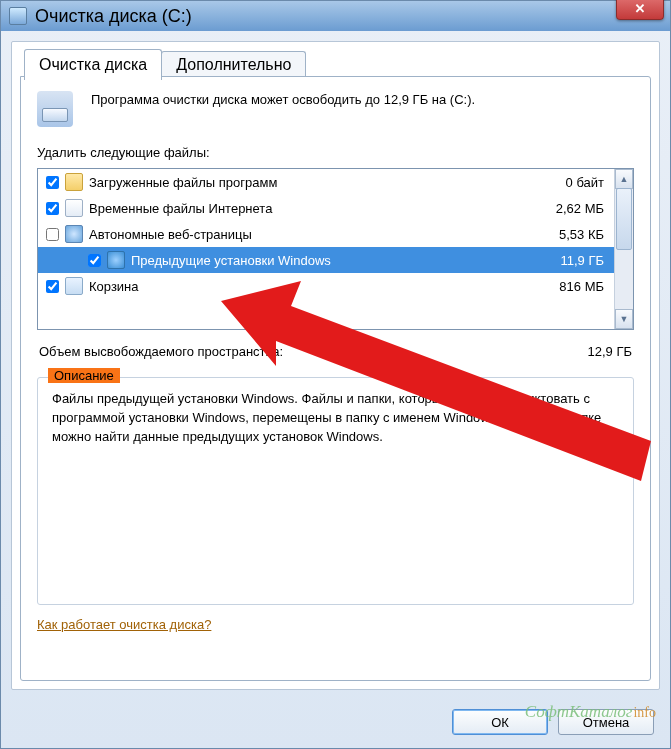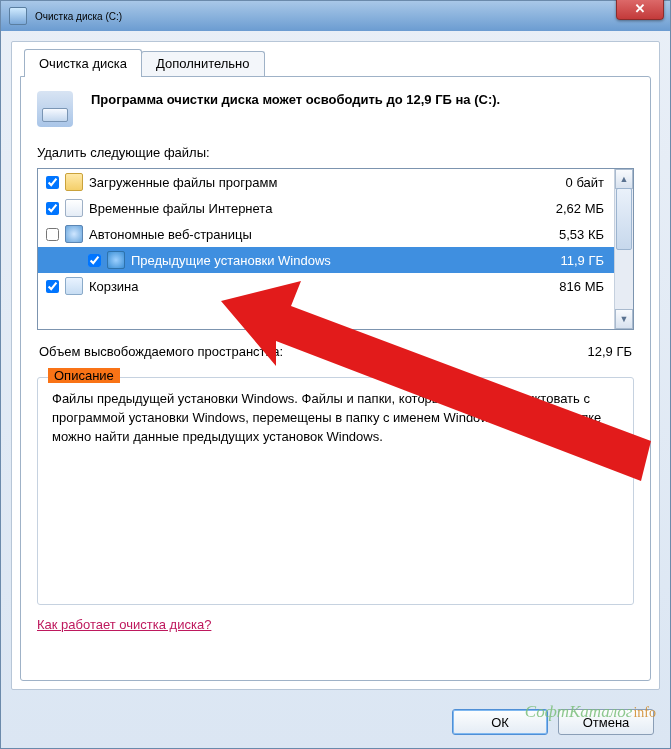--- a/index.html
+++ b/index.html
@@ -1,27 +1,27 @@
 <!DOCTYPE html>
 <html><head>
 <meta charset="utf-8">
 <style>
   html,body{margin:0;padding:0;font-family:"Segoe UI",Tahoma,sans-serif;font-size:13px;background:#555;}
   .win{width:671px;height:749px;position:relative;background:linear-gradient(#e9eff7,#dbe6f3);box-sizing:border-box;border:1px solid #6b8aab;}
   .titlebar{height:30px;background:linear-gradient(#a9c8e8,#6b9cd1);display:flex;align-items:center;padding:0 8px;color:#000;position:relative;}
   .titlebar .sysicon{width:16px;height:16px;margin-right:8px;background:linear-gradient(#cfeafe,#7aa8d9);border:1px solid #5a7ea0;border-radius:2px;}
-  .titlebar .title{font-size:10px;color:#000;}
+  .titlebar .title{font-size:18px;color:#000;}
   .closebtn{position:absolute;right:6px;top:-4px;width:46px;height:22px;background:linear-gradient(#e07070,#c33a3a);border:1px solid #8b2c2c;border-top:none;border-radius:0 0 4px 4px;display:flex;align-items:center;justify-content:center;color:#fff;font-weight:bold;font-family:Arial;box-shadow:0 1px 3px rgba(0,0,0,.4);}
   .client{position:absolute;left:10px;right:10px;top:40px;bottom:58px;background:#fff;border:1px solid #b7c6d7;border-radius:2px;}
   .tabs{display:flex;padding:7px 8px 0 12px;}
-  .tab{padding:6px 14px;border:1px solid #9fb2c7;background:#fff;border-bottom:none;border-radius:3px 3px 0 0;font-size:13px;margin-right:-1px;position:relative;}
+  .tab{padding:6px 14px;border:1px solid #9fb2c7;background:#fff;border-bottom:none;border-radius:3px 3px 0 0;font-size:16px;margin-right:-1px;position:relative;}
   .tab.active{z-index:2;background:#fff;}
   .tab.inactive{background:#f3f6fa;top:2px;padding-top:4px;padding-bottom:4px;}
   .tabpage{border:1px solid #9fb2c7;margin:0 8px 8px 8px;padding:14px 16px 12px 16px;background:#fff;border-radius:0 3px 3px 3px;position:absolute;left:0;right:0;top:34px;bottom:0;overflow:hidden;}
-  .summary{display:flex;align-items:flex-start;margin-bottom:18px;font-weight:bold;}
+  .summary{display:flex;align-items:flex-start;margin-bottom:18px;}
   .driveicon{width:36px;height:36px;margin-right:18px;background:linear-gradient(#d8e4f3,#a9c5e8);border-radius:4px;position:relative;flex-shrink:0;}
   .driveicon:after{content:"";position:absolute;left:5px;right:5px;bottom:5px;height:12px;background:linear-gradient(#f6f9ff,#c3d7ee);border:1px solid #7a95b4;border-radius:2px;}
   .summary-text{line-height:1.45;}
   .label-del{margin-bottom:8px;}
   .listbox{border:1px solid #7c94af;height:160px;position:relative;display:flex;}
   .listinner{flex:1;overflow:hidden;}
   .row{display:flex;align-items:center;height:26px;padding:0 6px;}
   .row.selected{background:#3f8fe0;color:#fff;padding-left:48px;}
   .row input[type=checkbox]{margin:0 6px 0 2px;}
   .row .ico{width:16px;height:16px;margin-right:6px;flex-shrink:0;border-radius:2px;}
@@ -37,21 +37,21 @@
   .scroll .btn.up{top:0;}
   .scroll .btn.dn{bottom:0;}
   .scroll .thumb{position:absolute;left:1px;right:1px;top:19px;height:60px;background:linear-gradient(#eaf1fa,#c7d8ec);border:1px solid #9cb4cf;border-radius:2px;}
   .totalrow{display:flex;margin:14px 2px 4px 2px;}
   .totalrow .lbl{flex:1;}
   .totalrow .val{width:100px;text-align:right;}
   .group{border:1px solid #c6d2e0;border-radius:3px;margin-top:18px;padding:12px 14px 14px 14px;position:relative;height:200px;}
   .group .legend{position:absolute;top:-10px;left:10px;background:#f97316;padding:0 6px;}
   .desc{line-height:1.45;}
   .help{margin-top:12px;}
-  .help a{color:#be185d;text-decoration:underline;}
+  .help a{color:#a16207;text-decoration:underline;}
   .footer{position:absolute;left:0;right:0;bottom:0;height:52px;display:flex;align-items:center;justify-content:flex-end;padding:0 16px;gap:10px;margin-left:24px;}
   .btnw{min-width:96px;height:26px;border:1px solid #8a9eb6;background:linear-gradient(#fdfefe,#e4ecf5);border-radius:3px;font-size:13px;padding:0 14px;}
   .btnw.default{border-color:#4f8fd6;box-shadow:0 0 0 1px #7fb8f0 inset;}
   .watermark{position:absolute;right:14px;bottom:26px;font-size:17px;color:#7bbf7b;font-style:italic;opacity:.85;pointer-events:none;font-family:Georgia,serif;}
   .watermark .sm{font-size:14px;color:#d08a29;font-style:normal;margin-left:1px;}
   .arrow{position:absolute;pointer-events:none;z-index:50;}
 </style>
 </head>
 <body>
 

